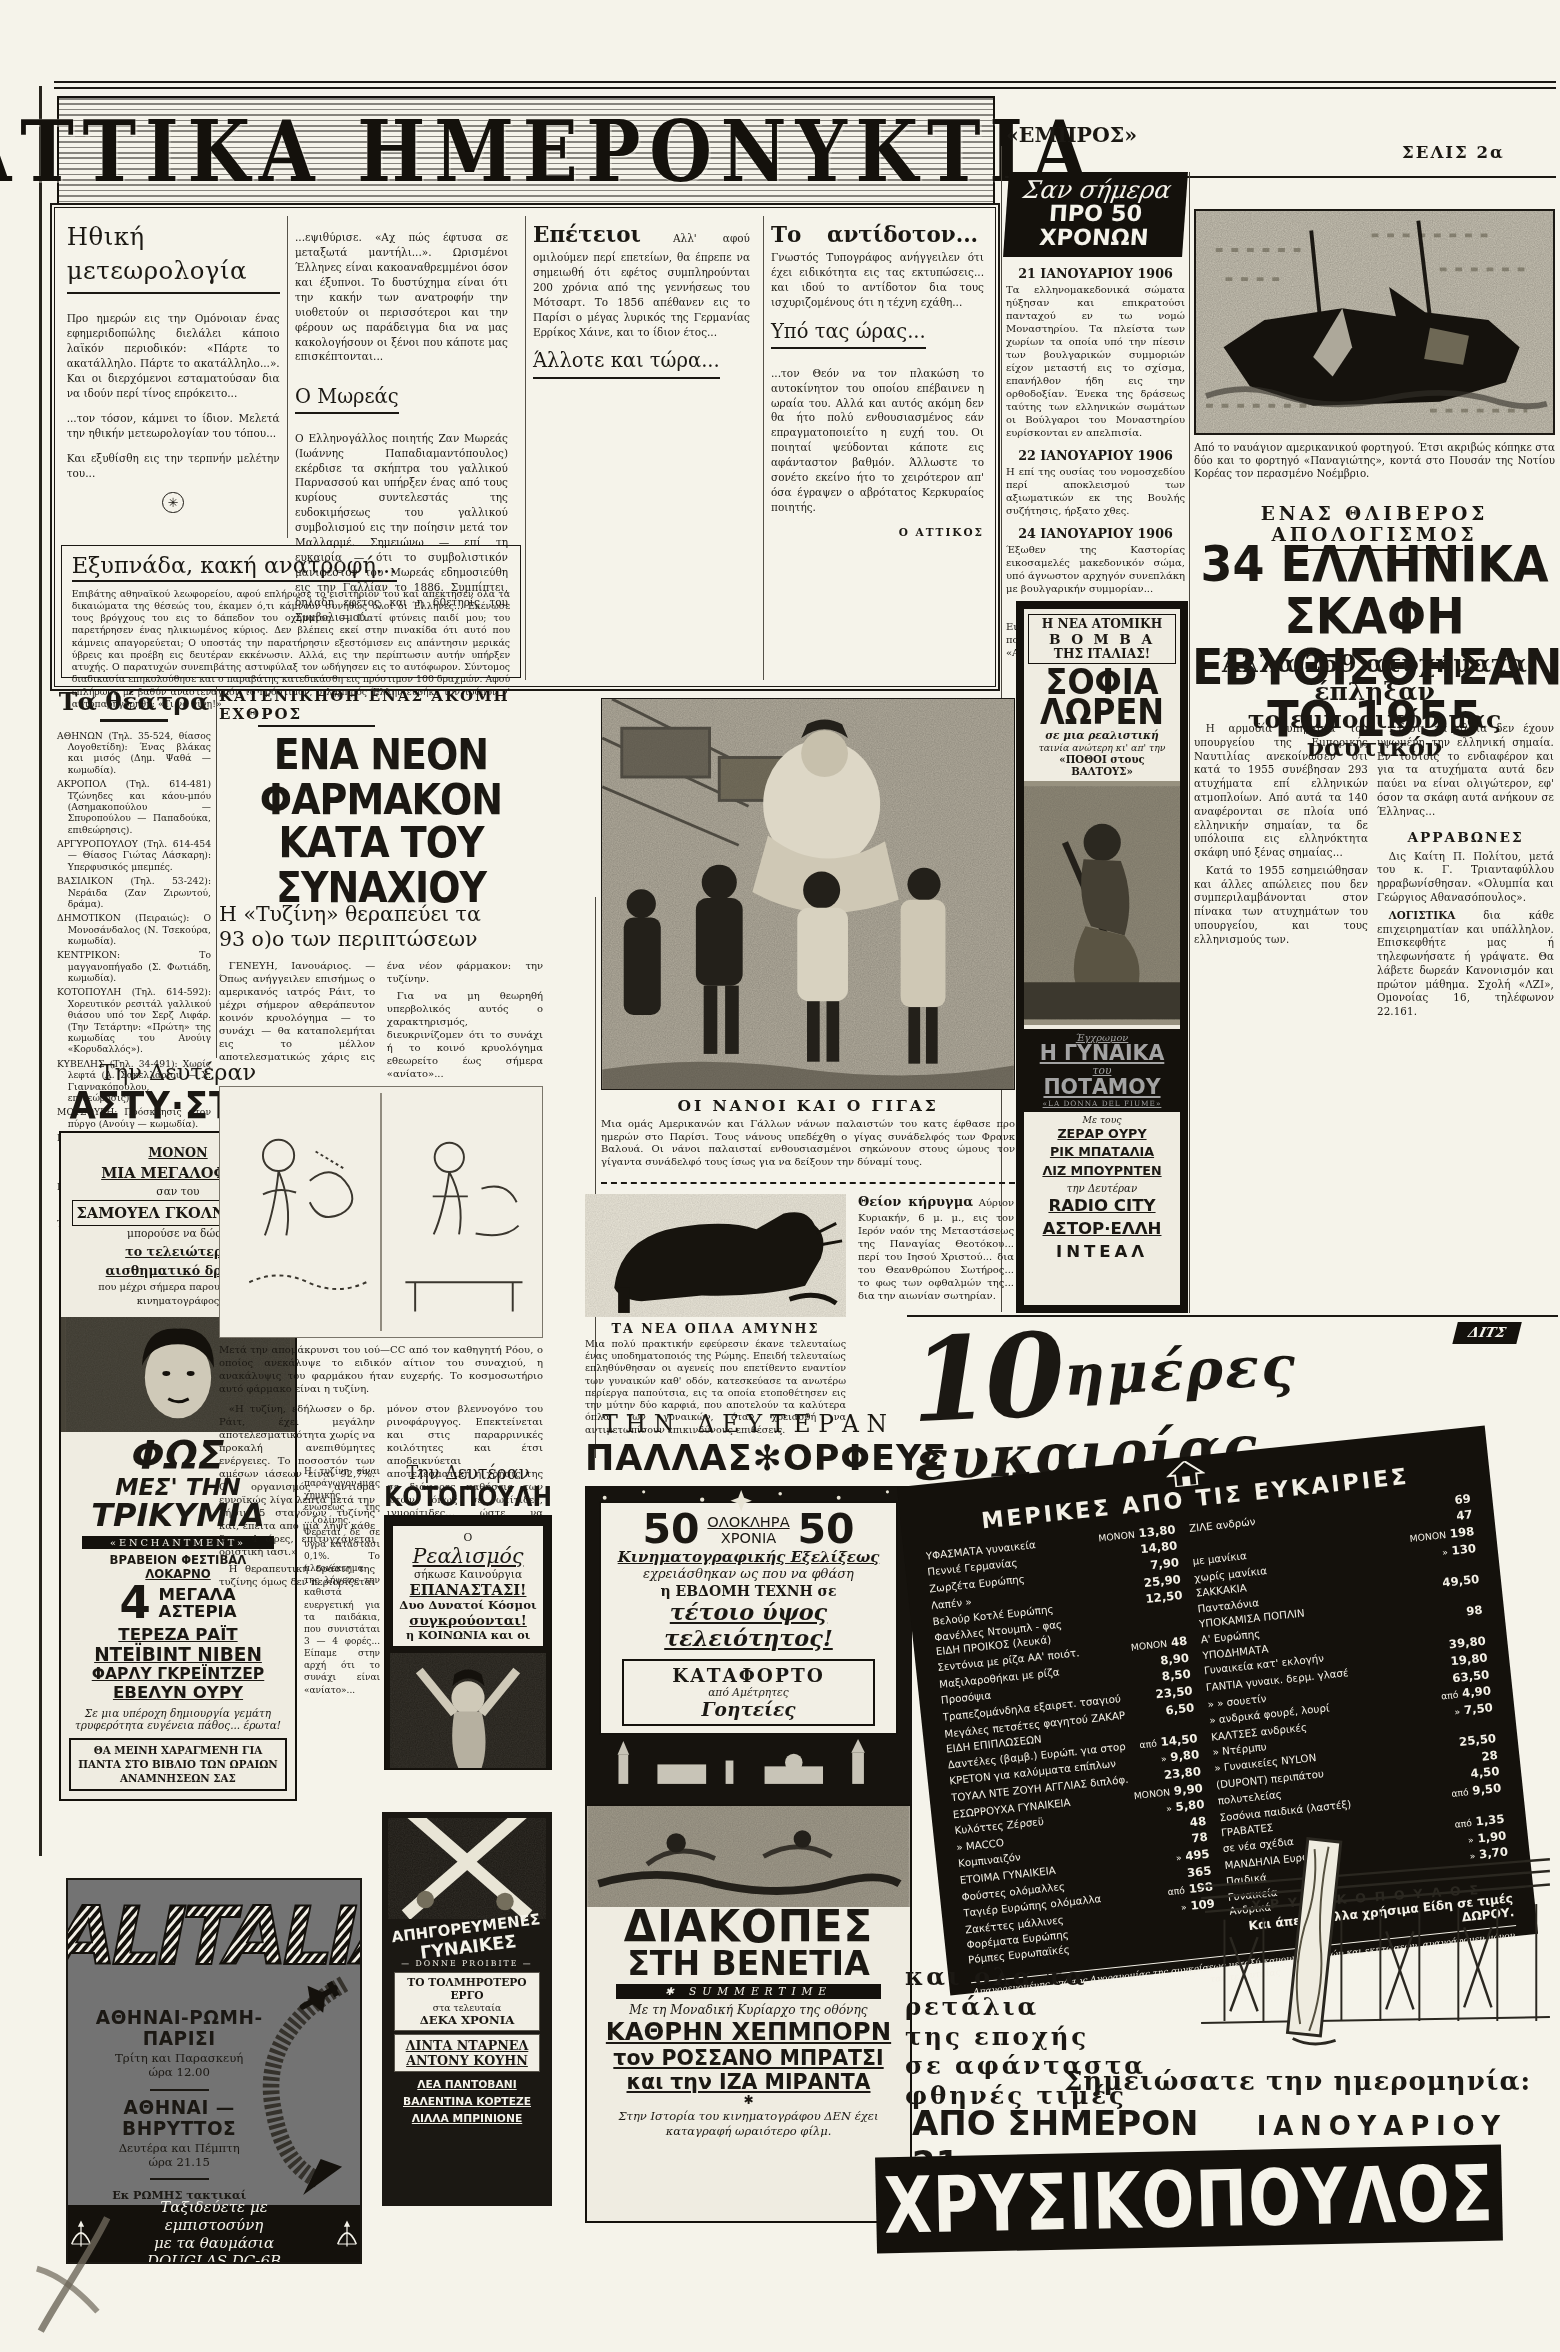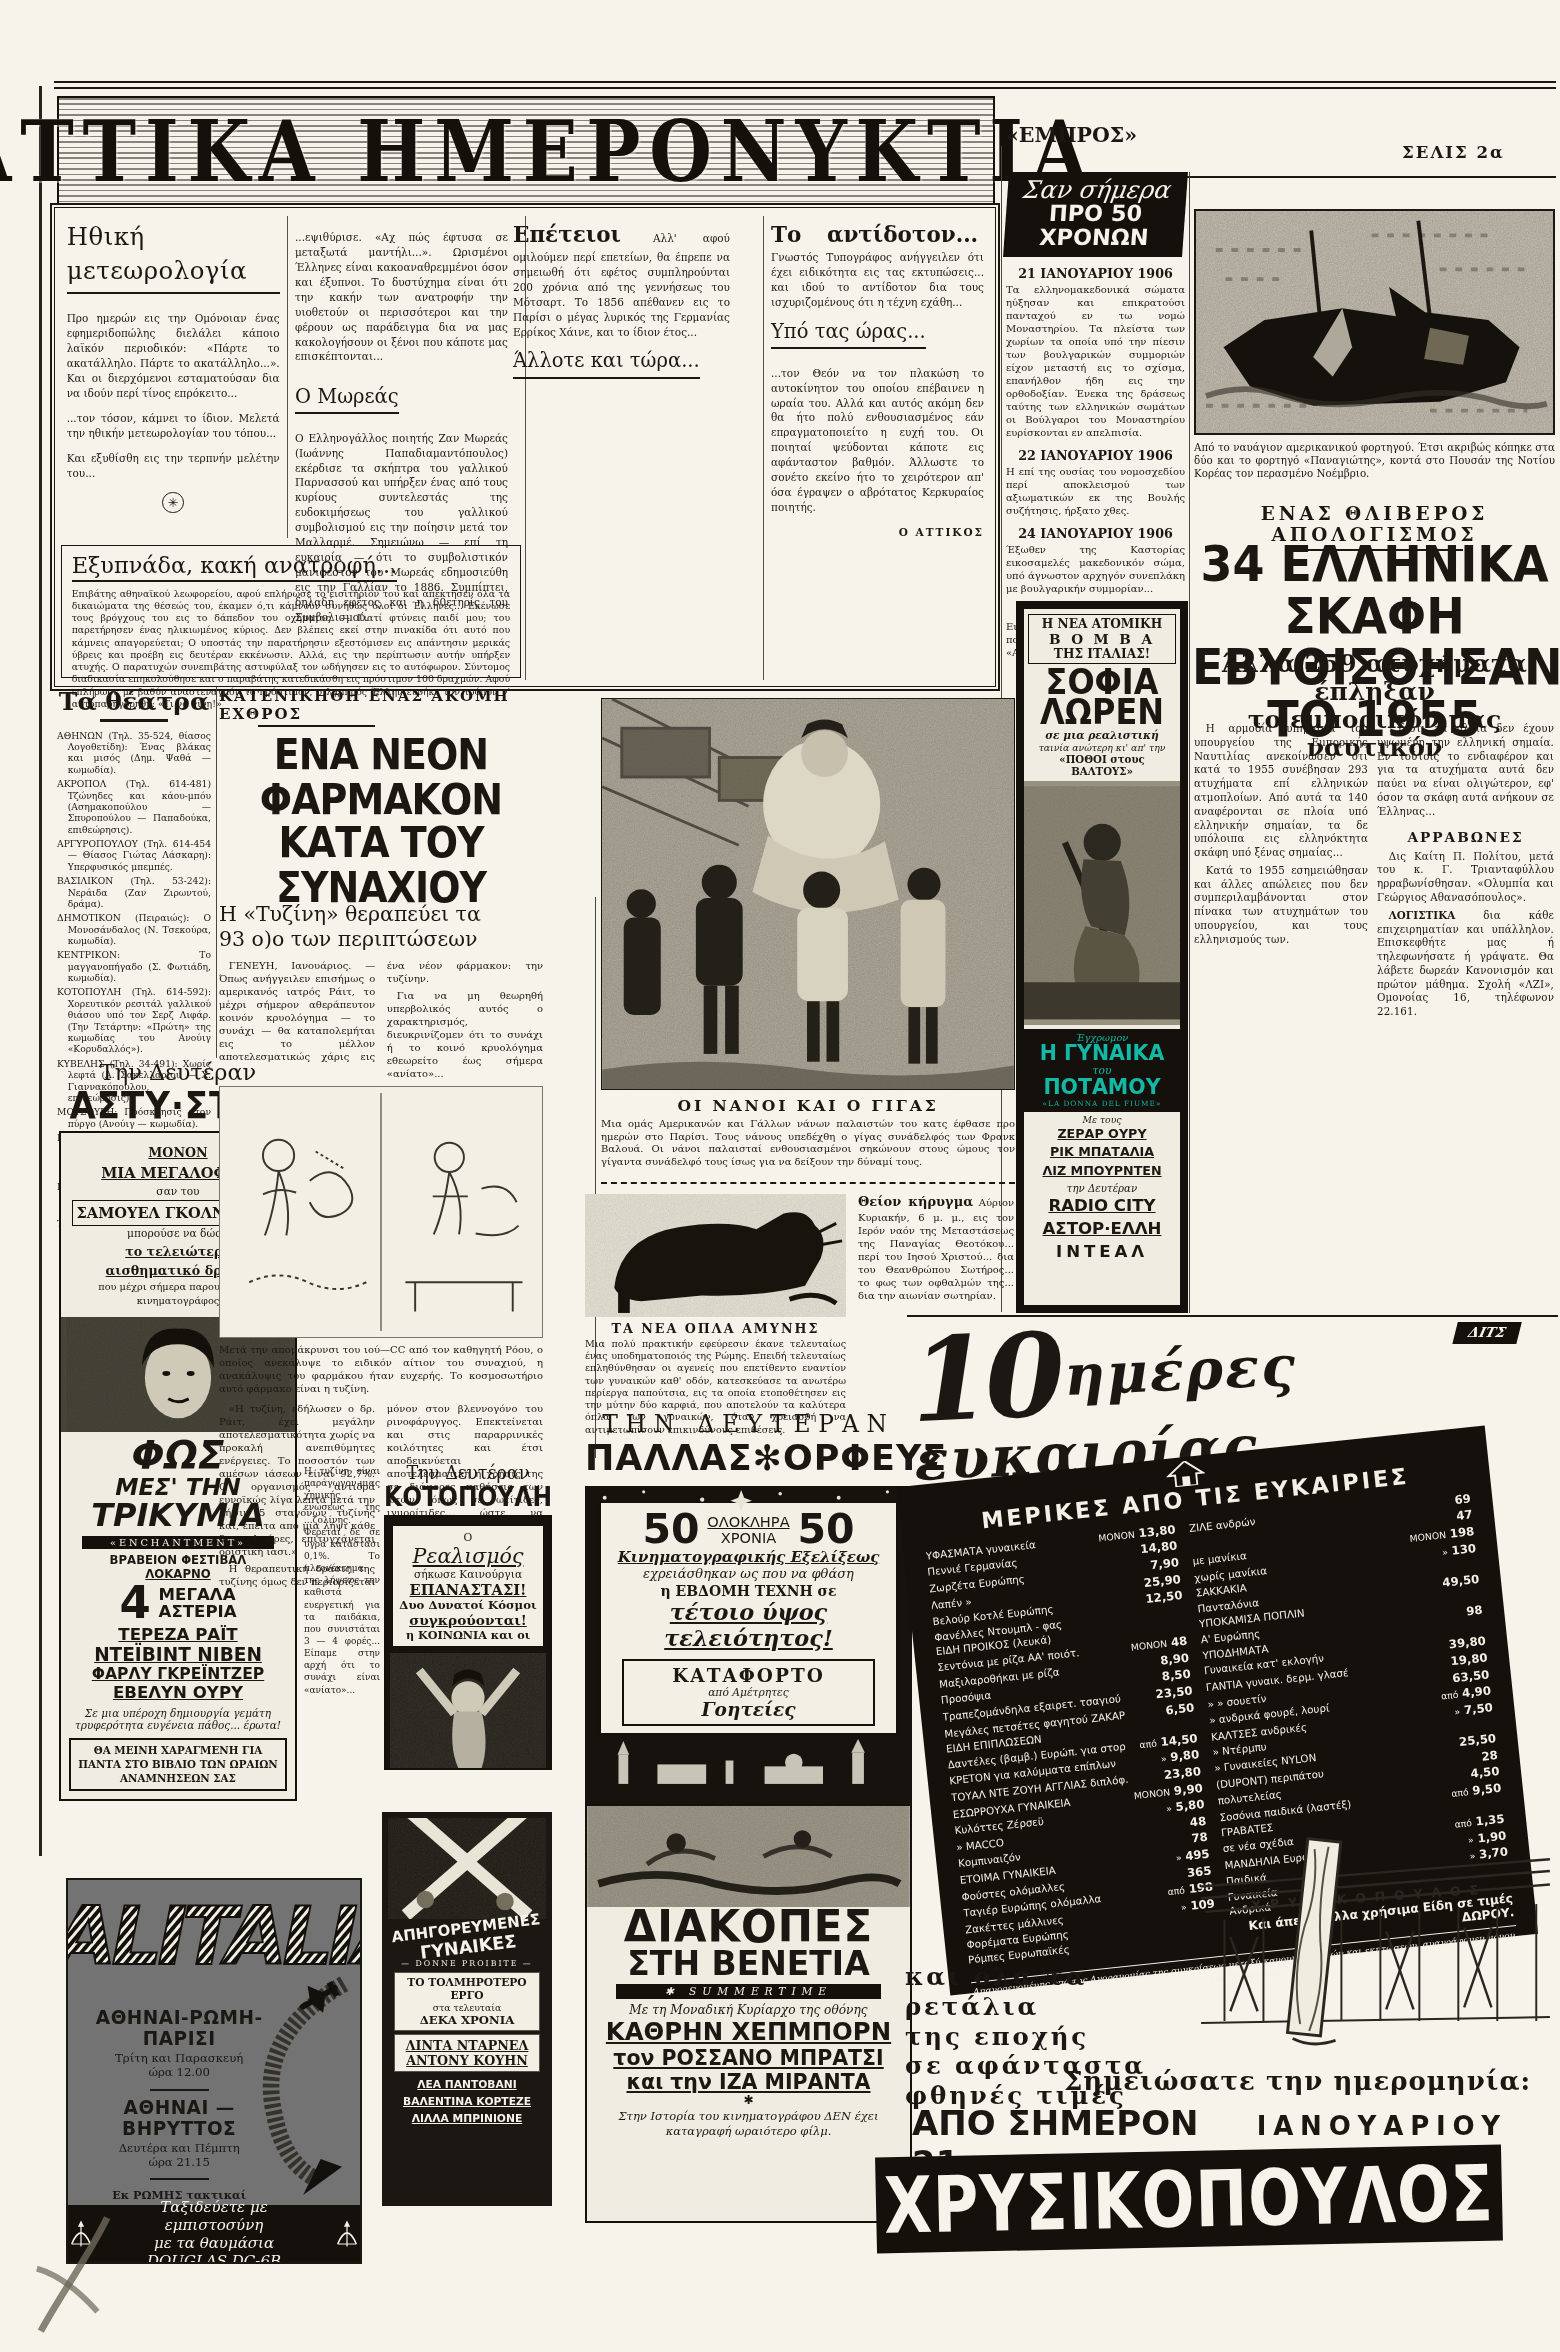--- a/index.html
+++ b/index.html
@@ -30,21 +30,21 @@
     color:#14110c;text-shadow:0 0 1px #f5f3ea,2px 2px 0 rgba(245,243,234,.35);white-space:nowrap;}
   #empros{left:1006px;top:123px;font-size:20.5px;}
   #selis{left:1402px;top:142px;font-size:16.6px;letter-spacing:2px;}
   #hdr-rule{left:1005px;top:176px;width:551px;height:2px;}
 
   
   #topbox{left:54px;top:207px;width:942px;height:480px;border:1px solid #1b1813;outline:2px solid #1b1813;outline-offset:2.9px;}
   .tb-col{position:absolute;top:11.7px;font-size:10.5px;line-height:1.42;}
   #tb-c1{left:11.7px;width:213px;}
   #tb-c2{left:240px;width:213px;}
-  #tb-c3{left:458px;width:217px;height:454px;}
+  #tb-c3{left:478px;width:217px;height:454px;}
   #tb-c4{left:716px;width:213px;height:454px;}
   .tb-sep{position:absolute;top:7.8px;width:1px;background:#56524a;}
   #tb-sep1{left:232px;height:322px;} #tb-sep2{left:470px;height:464px;} #tb-sep3{left:708px;height:464px;}
   .tb-h1{font-size:24.4px;font-weight:normal;border-bottom:2px solid #1b1813;display:inline-block;
          padding:0 2px 2.9px 0;margin:0 0 6.8px 0;letter-spacing:0.5px;}
   .tb-h2{font-size:19.5px;display:inline-block;border-bottom:2px solid #1b1813;padding-bottom:2px;margin:7.8px 0 5.9px 0;}
   .tb-runin{font-size:21.5px;font-weight:bold;margin-right:5.9px;}
   #exy-box{position:absolute;left:5.9px;top:337px;width:460px;height:133px;border:1.5px solid #1b1813;
            padding:5.9px 9.8px;}
   #exy-box .tb-h2{margin-top:0;font-size:22.4px;}
@@ -156,21 +156,21 @@
   #venice .withline{font-style:italic;font-size:12.2px;text-align:center;margin-top:3.9px;}
   #venice .star{font-size:12.2px;text-align:center;line-height:1;}
   #venice .closing{font-size:11.5px;font-style:italic;text-align:center;line-height:1.3;margin:2.9px 9.8px 0;}
 
   
   #sofia{left:1016px;top:601px;width:172px;height:712px;background:#14110c;padding:6.8px;}
   #sofia-in{background:#efece1;height:100%;border:1px solid #14110c;padding:4.9px 3.9px;text-align:center;}
   #sofia-card{border:1.5px solid #14110c;padding:2px 0;margin-bottom:2.9px;}
   #sofia .nm{font-family:"DejaVu Sans",sans-serif;font-weight:bold;font-size:32px;line-height:.95;transform:scaleY(1.08);}
   #sofia-photo{height:244px;background:#97917f;margin:3.9px -3.9px;}
-  #sofia-film{background:#14110c;color:#14b8a6;margin:0 -3.9px;padding:2.9px 0 3.9px;}
+  #sofia-film{background:#14110c;color:#a3a3a3;margin:0 -3.9px;padding:2.9px 0 3.9px;text-decoration:underline;}
   #sofia-film .fi1{font-style:italic;font-size:9.8px;}
   #sofia-film .fi2{font-family:"DejaVu Sans",sans-serif;font-weight:bold;font-size:20.5px;line-height:1;text-align:center;}
   #sofia-film .fi3{font-style:italic;font-size:10.7px;}
   #sofia .cast{font-family:"DejaVu Sans",sans-serif;font-weight:bold;font-size:12.7px;text-decoration:underline;line-height:1.45;}
   #sofia .cine{font-family:"DejaVu Sans",sans-serif;font-weight:bold;font-size:16.6px;line-height:1.4;}
 
   
   #kotop{left:384px;top:1463px;width:168px;}
   #kotop .mon{font-size:17.6px;text-align:center;}
   #kotop .name{font-family:"DejaVu Sans",sans-serif;font-weight:bold;font-size:23.4px;text-align:center;transform:scaleY(1.1);}

